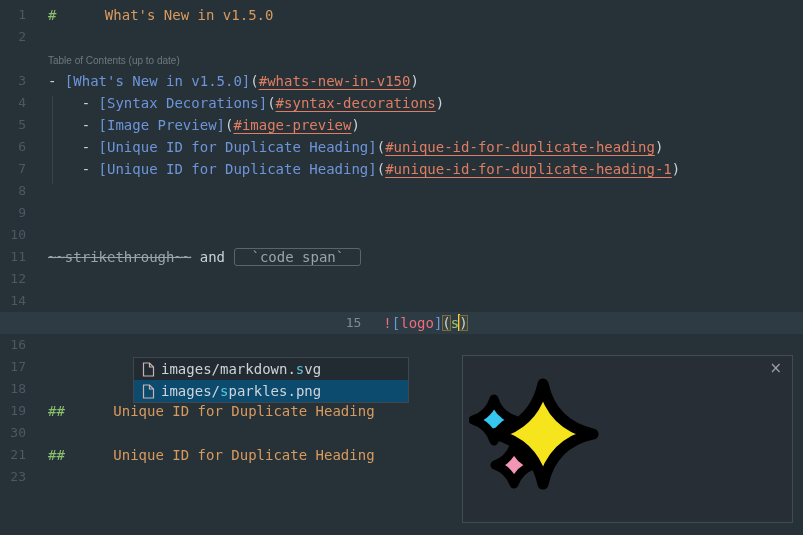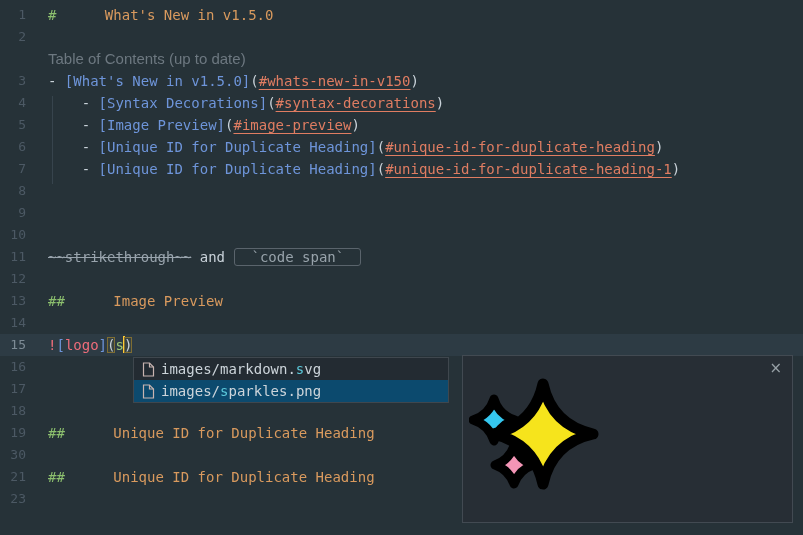--- a/index.html
+++ b/index.html
@@ -5,29 +5,29 @@
   * { margin:0; padding:0; box-sizing:border-box; }
   body { background:#11181d; }
   .screen {
     position:relative; width:803px; height:535px; overflow:hidden;
     background:#263238;
     font-family:"DejaVu Sans Mono", monospace;
     font-size:14px; line-height:22px;
   }
   #code { position:absolute; top:4px; left:0; right:0; }
   .row { position:relative; height:22px; white-space:pre; display:flex; }
-  .row.current { background:#2d3b44; }
+  .row.current { background:#2d3b44;justify-content:center; }
   .ln {
     flex:0 0 26px; text-align:right; color:#4c5964; font-size:13px;
     user-select:none;
   }
   .row.current .ln { color:#7d8b95; }
   .content { margin-left:22px; white-space:pre; }
   .codelens {
-    font-family:"Liberation Sans", sans-serif; font-size:15px; color:#6d7880;
+    font-family:"Liberation Sans", sans-serif; font-size:10px; color:#6d7880;
   }
   .tk-green  { color:#8cbf6e; }
   .tk-orange { color:#d99a5e;padding-left:40px; }
   .tk-plain  { color:#c9d2d9; }
   .tk-blue   { color:#6e95da; }
   .tk-url    { color:#e07d62; text-decoration:underline; text-underline-offset:3px; }
   .tk-red    { color:#ee6d7a; }
   .tk-lime   { color:#9cc673; }
   .tk-strike { color:#99a4ad; text-decoration:line-through; }
   .tk-codespan {
@@ -41,21 +41,21 @@
   .tk-cursor {
     display:inline-block; width:2px; height:17px; background:#ffcb33;
     vertical-align:middle; margin:0 -1px 3px -1px;
   }
   .indent-guide {
     position:absolute; left:52px; top:96px; width:1px; height:88px;
     background:#37444d;
   }
   
   .suggest {
-    position:absolute; left:133px; top:357px; width:316px;
+    position:absolute; left:133px; top:357px; width:276px;
     background:#232b32; border:1px solid #3f474e; z-index:5;
   }
   .suggest-item { display:flex; align-items:center; height:22px; cursor:pointer; }
   .suggest-item.selected { background:#0c4a6e; }
   .suggest-item .file-ic { flex:0 0 auto; margin:0 6px 0 8px; display:flex; }
   .suggest-label { color:#ccd4da; white-space:pre; }
   .suggest-label .hl { color:#5bc8da; }
   
   .preview {
     position:absolute; left:462px; top:355px; width:331px; height:168px;
@@ -81,21 +81,20 @@
       <div class="row"><span class="ln">3</span><span class="content"><span class="tk-plain">- </span><span class="tk-blue">[What's New in v1.5.0]</span><span class="tk-plain">(</span><span class="tk-url">#whats-new-in-v150</span><span class="tk-plain">)</span></span></div>
       <div class="row"><span class="ln">4</span><span class="content"><span class="tk-plain">    - </span><span class="tk-blue">[Syntax Decorations]</span><span class="tk-plain">(</span><span class="tk-url">#syntax-decorations</span><span class="tk-plain">)</span></span></div>
       <div class="row"><span class="ln">5</span><span class="content"><span class="tk-plain">    - </span><span class="tk-blue">[Image Preview]</span><span class="tk-plain">(</span><span class="tk-url">#image-preview</span><span class="tk-plain">)</span></span></div>
       <div class="row"><span class="ln">6</span><span class="content"><span class="tk-plain">    - </span><span class="tk-blue">[Unique ID for Duplicate Heading]</span><span class="tk-plain">(</span><span class="tk-url">#unique-id-for-duplicate-heading</span><span class="tk-plain">)</span></span></div>
       <div class="row"><span class="ln">7</span><span class="content"><span class="tk-plain">    - </span><span class="tk-blue">[Unique ID for Duplicate Heading]</span><span class="tk-plain">(</span><span class="tk-url">#unique-id-for-duplicate-heading-1</span><span class="tk-plain">)</span></span></div>
       <div class="row"><span class="ln">8</span><span class="content"></span></div>
       <div class="row"><span class="ln">9</span></div>
       <div class="row"><span class="ln">10</span><span class="content"></span></div>
       <div class="row"><span class="ln">11</span><span class="content"><span class="tk-strike">~~strikethrough~~</span><span class="tk-plain"> </span><span class="tk-plain">and</span><span class="tk-plain"> </span><span class="tk-codespan">`code span`</span></span></div>
       <div class="row"><span class="ln">12</span><span class="content"></span></div>
-      <div class="row"><span class="ln">13</span><span class="content"><span class="tk-green">## </span><span class="tk-orange">Image Preview</span></span></div>
       <div class="row"><span class="ln">14</span><span class="content"></span></div>
       <div class="row current"><span class="ln">15</span><span class="content"><span class="tk-red">!</span><span class="tk-blue">[</span><span class="tk-red">logo</span><span class="tk-blue">]</span><span class="tk-brkt">(</span><span class="tk-lime">s</span><span class="tk-cursor"></span><span class="tk-brkt">)</span></span></div>
       <div class="row"><span class="ln">16</span><span class="content"></span></div>
       <div class="row"><span class="ln">17</span><span class="content"></span></div>
       <div class="row"><span class="ln">18</span><span class="content"></span></div>
       <div class="row"><span class="ln">19</span><span class="content"><span class="tk-green">## </span><span class="tk-orange">Unique ID for Duplicate Heading</span></span></div>
       <div class="row"><span class="ln">30</span><span class="content"></span></div>
       <div class="row"><span class="ln">21</span><span class="content"><span class="tk-green">## </span><span class="tk-orange">Unique ID for Duplicate Heading</span></span></div>
       <div class="row"><span class="ln">23</span><span class="content"></span></div>
     </div>

